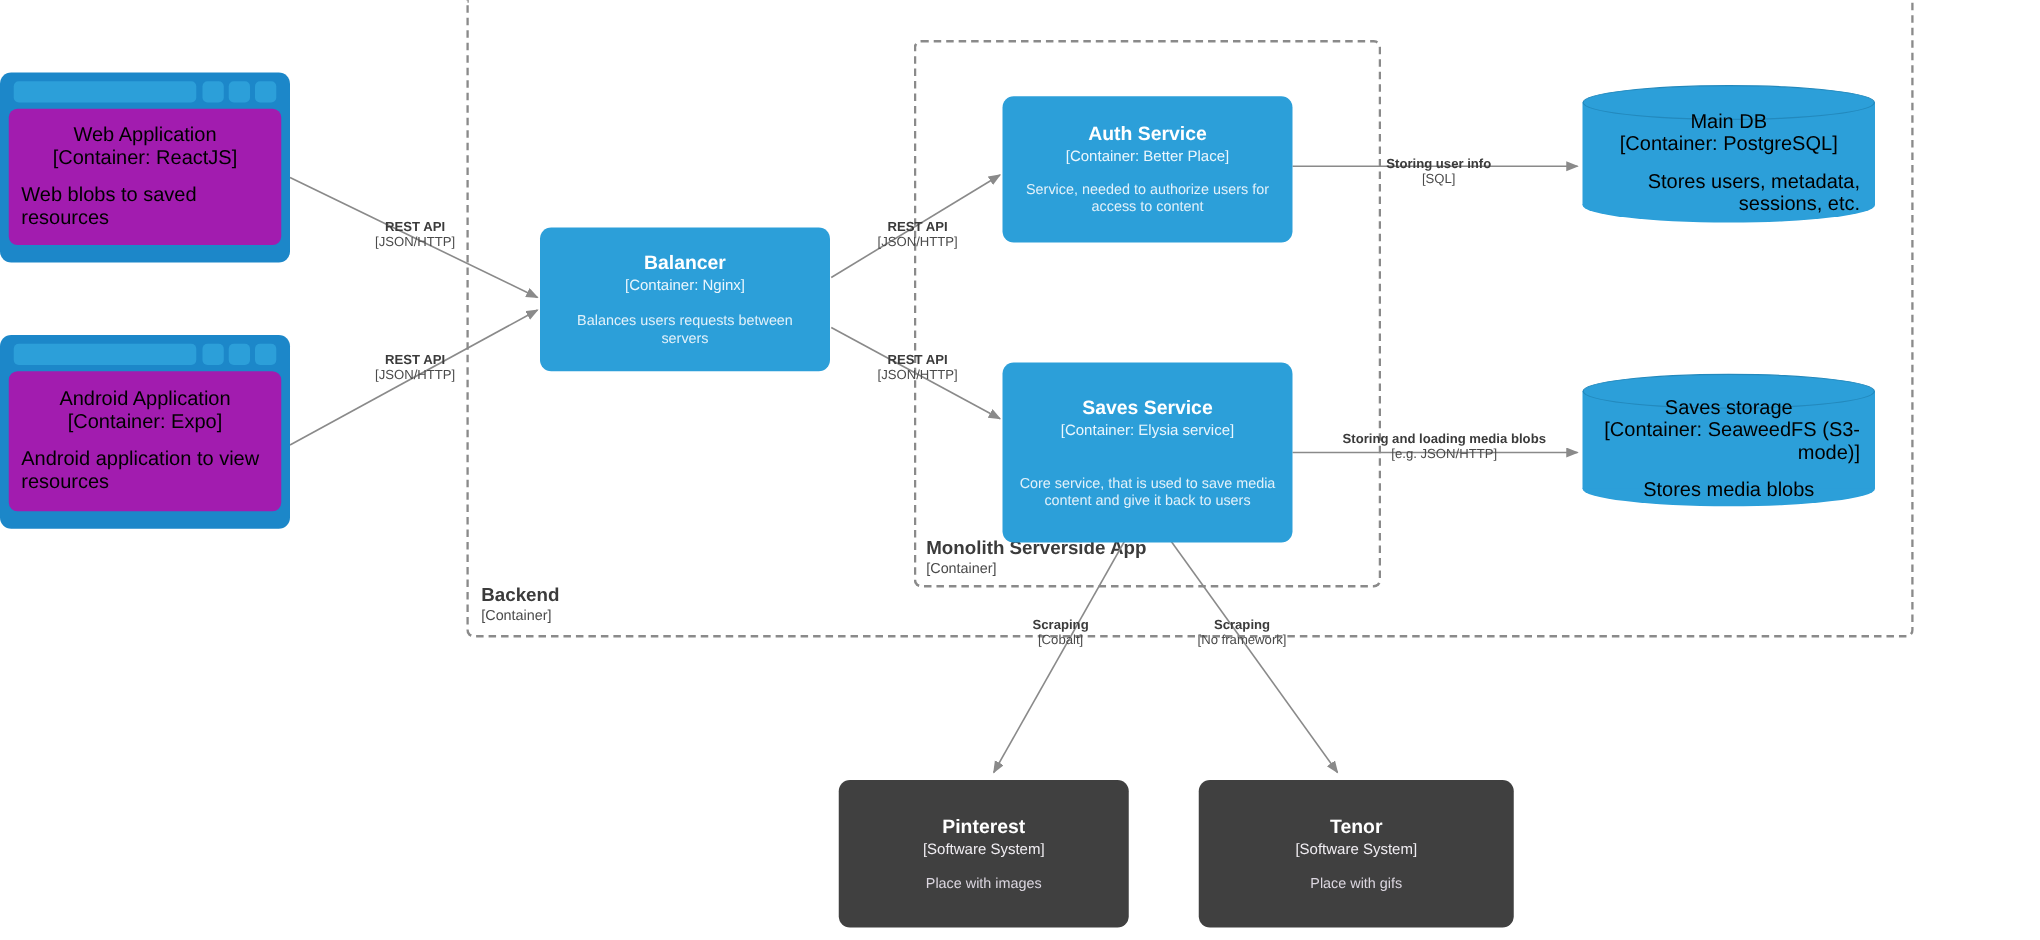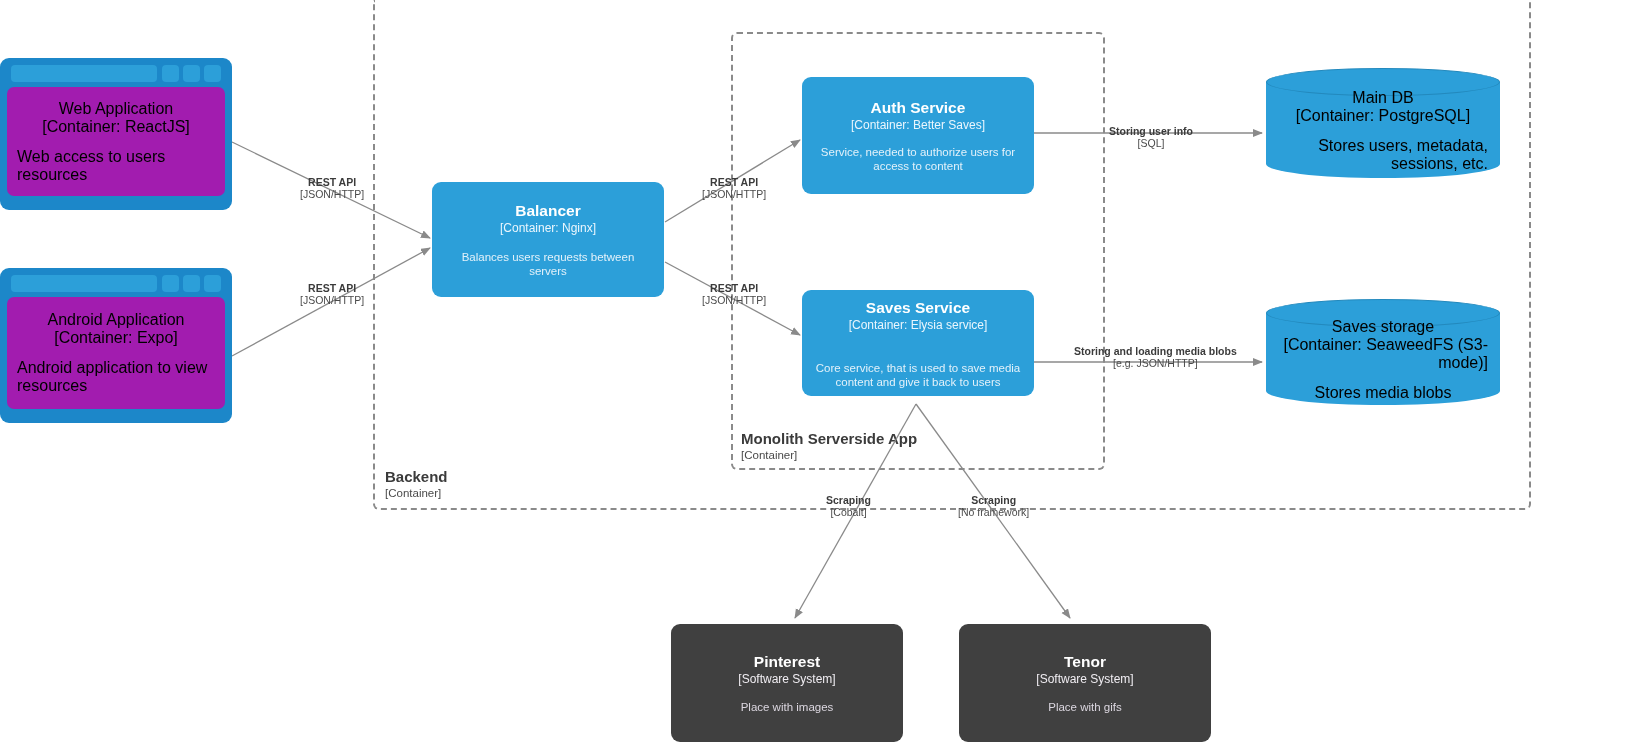--- a/index.html
+++ b/index.html
@@ -86,21 +86,21 @@
   <div class="browser" style="left:0px;top:58px;width:232px;height:152px;">
     <div class="chrome">
       <div class="urlbar"></div>
       <div class="dot" style="right:46px;"></div>
       <div class="dot" style="right:25px;"></div>
       <div class="dot" style="right:4px;"></div>
     </div>
     <div class="screen">
       <div class="ttl">Web Application</div>
       <div class="tech">[Container: ReactJS]</div>
-      <div class="desc" style="margin-top:12px;">Web access to users resources</div>
+      <div class="desc" style="margin-top:12px;">Web blobs to saved resources</div>
     </div>
   </div>
 
   <div class="browser" style="left:0px;top:268px;width:232px;height:155px;">
     <div class="chrome">
       <div class="urlbar"></div>
       <div class="dot" style="right:46px;"></div>
       <div class="dot" style="right:25px;"></div>
       <div class="dot" style="right:4px;"></div>
     </div>
@@ -112,25 +112,25 @@
   </div>
 
   <div class="node cont" style="left:432px;top:182px;width:232px;height:115px;">
     <div class="ttl">Balancer</div>
     <div class="tech">[Container: Nginx]</div>
     <div class="desc" style="margin-top:14px;">Balances users requests between servers</div>
   </div>
 
   <div class="node cont" style="left:802px;top:77px;width:232px;height:117px;">
     <div class="ttl">Auth Service</div>
-    <div class="tech">[Container: Better Saves]</div>
+    <div class="tech">[Container: Better Place]</div>
     <div class="desc" style="margin-top:12px;max-width:210px;">Service, needed to authorize users for access to content</div>
   </div>
 
-  <div class="node cont" style="left:802px;top:290px;width:232px;height:106px;">
+  <div class="node cont" style="left:802px;top:290px;width:232px;height:144px;">
     <div class="ttl">Saves Service</div>
     <div class="tech">[Container: Elysia service]</div>
     <div class="desc" style="margin-top:28px;max-width:215px;">Core service, that is used to save media content and give it back to users</div>
   </div>
 
   <div class="db" style="left:1266px;top:68px;width:234px;height:110px;">
     <div class="bot"></div>
     <div class="body"></div>
     <div class="top"></div>
     <div class="txt" style="padding-top:26px;">

